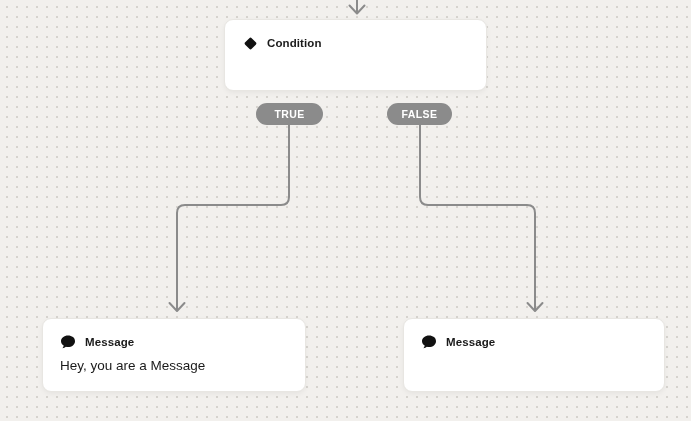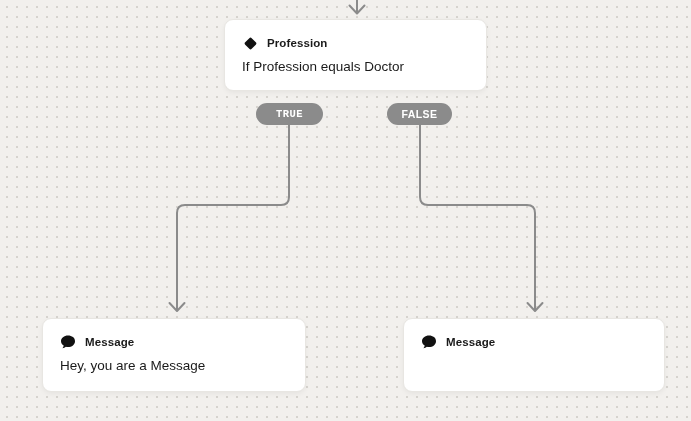--- a/index.html
+++ b/index.html
@@ -91,21 +91,21 @@
     background: var(--pill-bg);
     color: var(--pill-text);
     font-size: 10.5px;
     font-weight: 600;
     letter-spacing: 0.4px;
     display: flex;
     align-items: center;
     justify-content: center;
     cursor: pointer;
   }
-  .pill-true  { left: 256px; width: 67px; font-family: Liberation Mono, monospace; }
+  .pill-true  { left: 256px; width: 67px; }
   .pill-false { left: 387px; width: 65px; }
 </style>
 </head>
 <body>
 
 <div class="canvas">
 
   <svg class="edges" viewBox="0 0 691 421">
     <g>
       <path d="M357,-2 L357,12"></path>
@@ -121,23 +121,22 @@
     </g>
   </svg>
 
   <div class="node node-condition">
     <div class="node-header">
       <span class="icon">
         <svg width="15" height="15" viewBox="0 0 16 16">
           <rect x="3.1" y="3.1" width="9.8" height="9.8" rx="1.8" fill="#111" transform="rotate(45 8 8)"></rect>
         </svg>
       </span>
-      <span class="node-type">Profession</span>
+      <span class="node-type">Condition</span>
     </div>
-    <div class="node-body">If Profession equals Doctor</div>
   </div>
 
   <div class="pill pill-true">
     <span>TRUE</span>
   </div>
   <div class="pill pill-false">
     <span>FALSE</span>
   </div>
 
   <div class="node node-msg-true">

